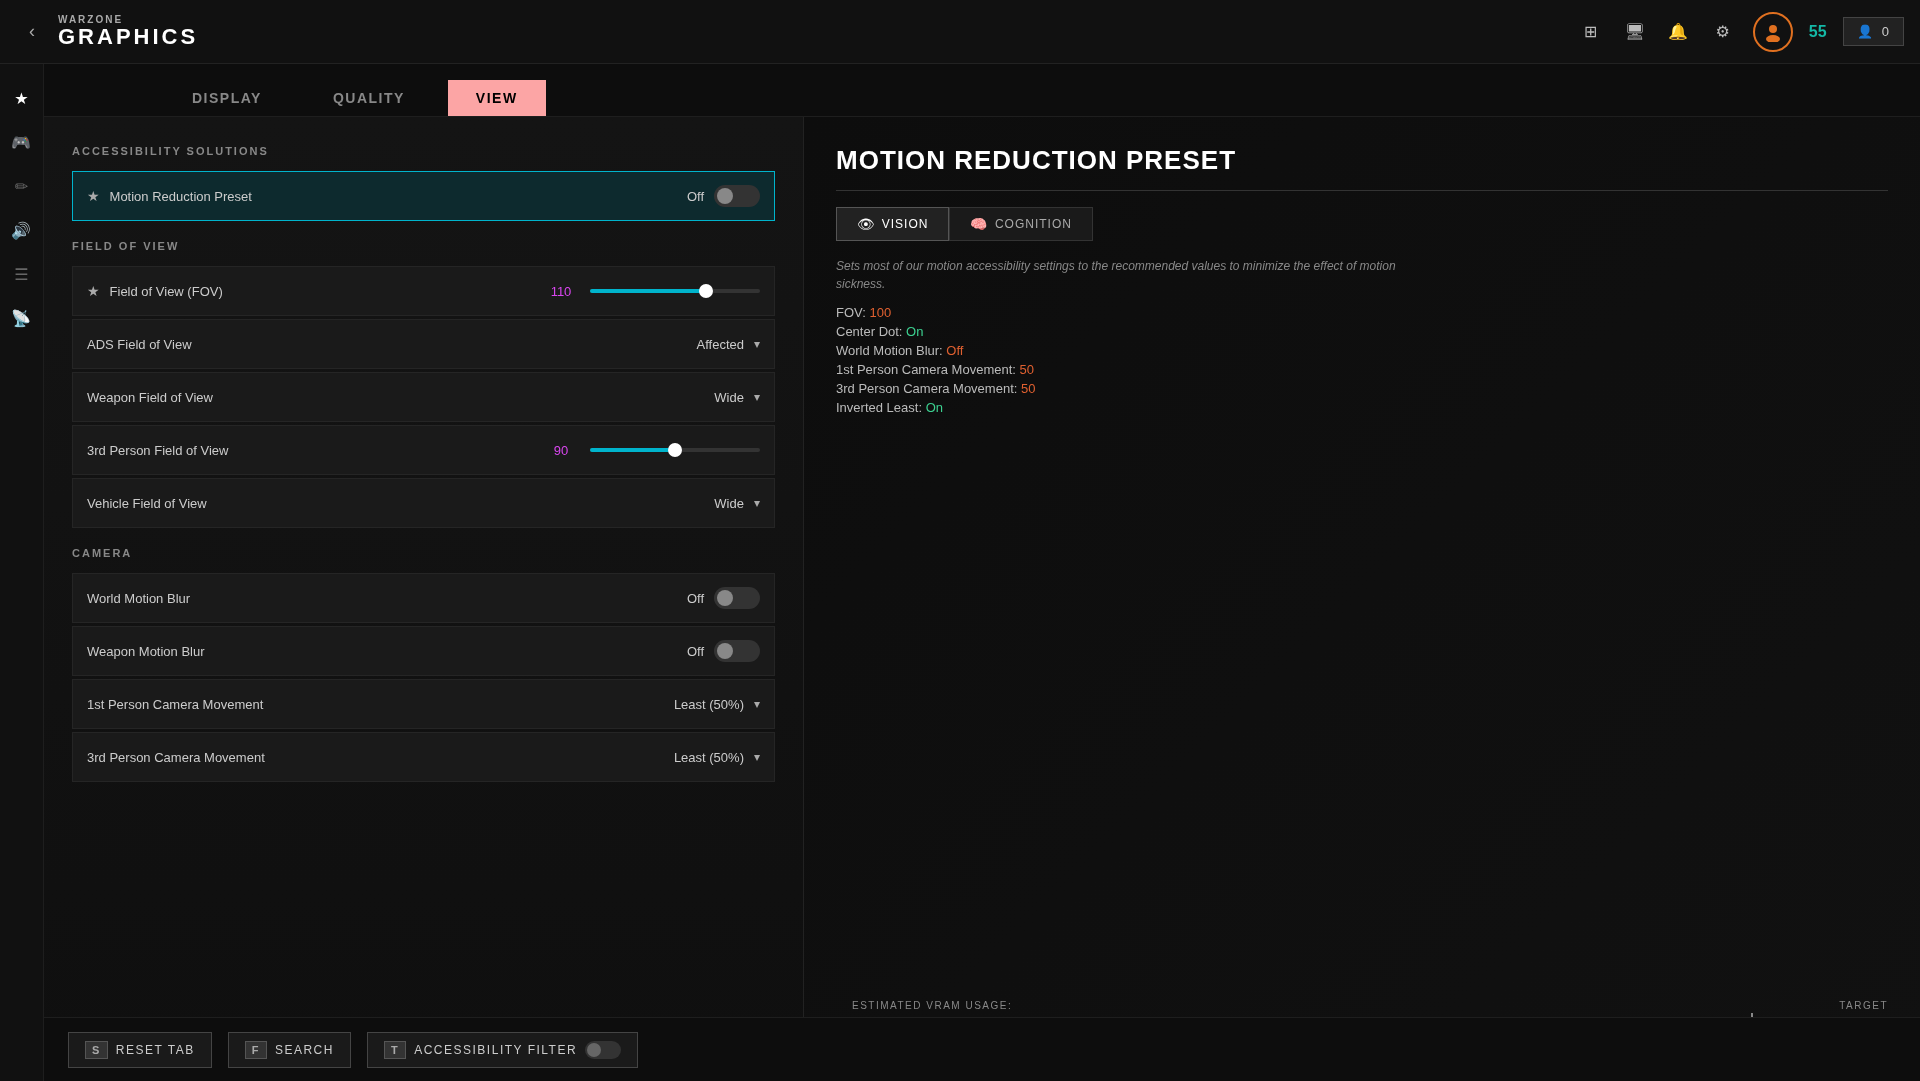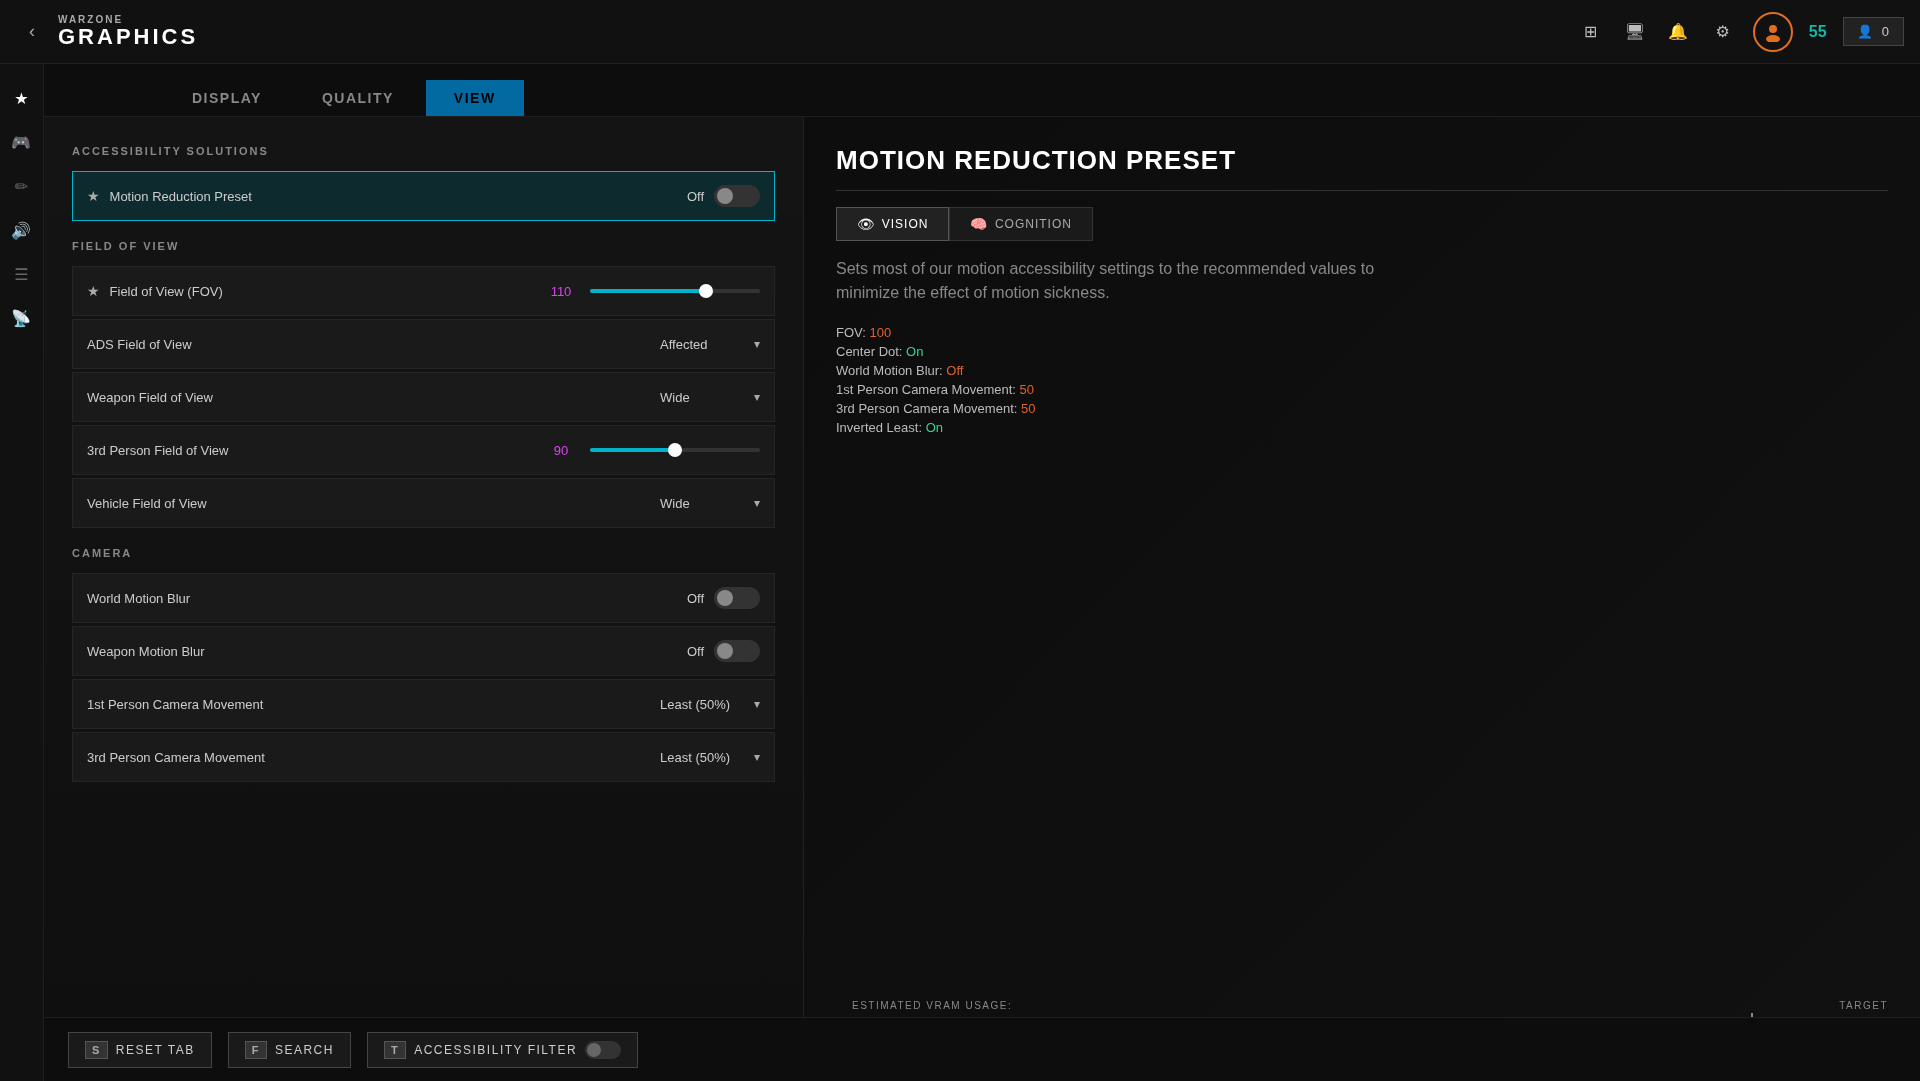--- a/index.html
+++ b/index.html
@@ -138,36 +138,36 @@
       height: calc(100% - 64px);
       display: flex;
       flex-direction: column;
     }
 
     
     .tabs-bar {
       display: flex;
       align-items: center;
       padding: 16px 0 0 120px;
-      gap: 4px;
+      gap: 15px;
       border-bottom: 1px solid #1e1e1e;
     }
     .tab {
       padding: 10px 28px;
       font-size: 14px;
       letter-spacing: 1.5px;
       cursor: pointer;
       color: #888;
       background: transparent;
       border: none;
       text-transform: uppercase;
       font-weight: bold;
     }
     .tab.active {
-      background: #0369a1;
+      background: #fca5a5;
       color: #000;
       font-weight: 900;
     }
 
     
     .content {
       display: flex;
       flex: 1;
       overflow: hidden;
     }
@@ -248,21 +248,21 @@
       background: #888;
       transition: left 0.2s;
     }
 
     
     .dropdown {
       display: flex;
       align-items: center;
       color: #ccc;
       min-width: 100px;
-      justify-content: space-between;
+      justify-content: flex-end;
     }
     .dropdown-arrow {
       color: #aaa;
       font-size: 12px;
     }
 
     
     .slider-container {
       display: flex;
       align-items: center;
@@ -336,25 +336,26 @@
     .preset-tab.active {
       background: #222;
       color: #fff;
       border-color: #555;
     }
     .preset-tab-icon {
       font-size: 14px;
     }
 
     .preset-desc {
-      font-size: 16px;
+      font-size: 12px;
       color: #888;
-      margin-bottom: 20px;
+      margin-bottom: 12px;
       line-height: 1.5;
       max-width: 600px;
+      font-style: italic;
     }
 
     .preset-info {
       display: flex;
       flex-direction: column;
       gap: 4px;
     }
     .preset-info-row {
       font-size: 13px;
       color: #bbb;

